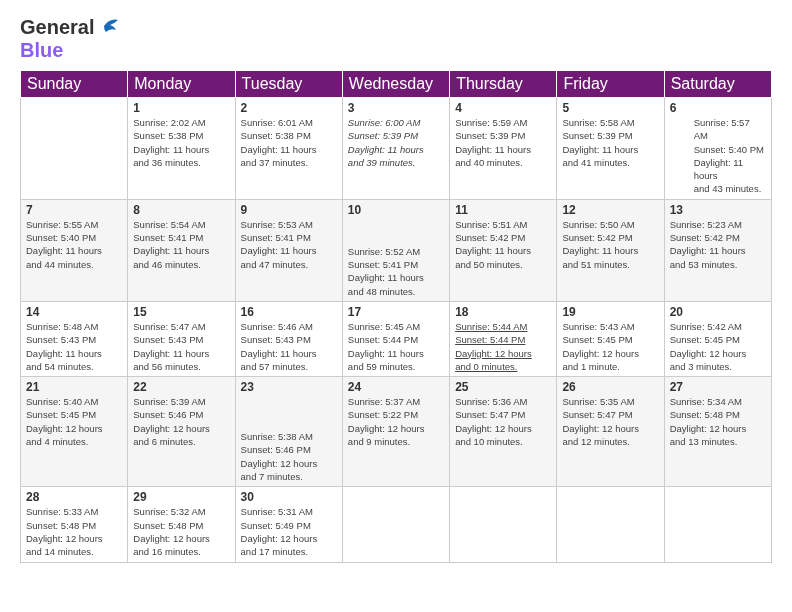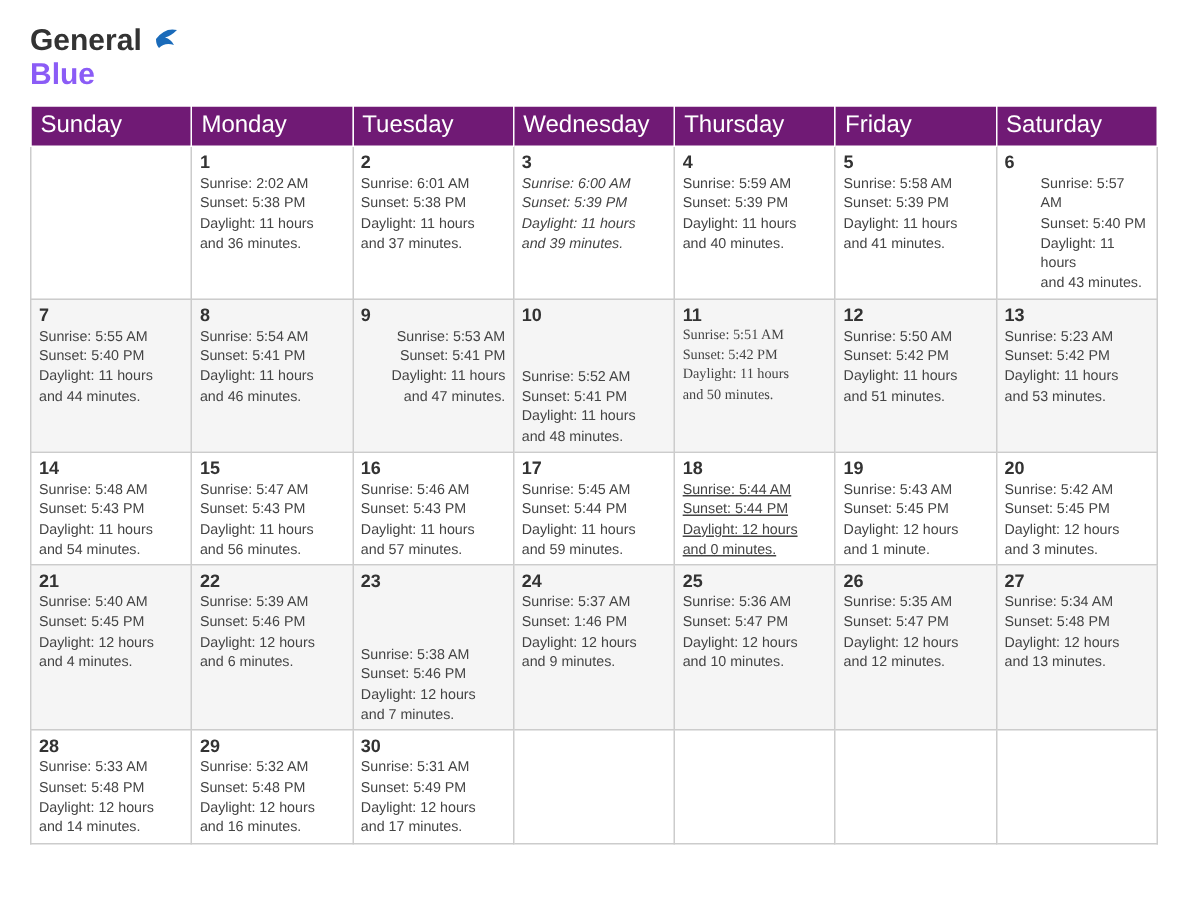--- a/index.html
+++ b/index.html
@@ -179,35 +179,35 @@
           </td>
           <td>
             <span class="day-number">8</span>
             <div class="day-info" style="white-space: pre-line;">Sunrise: 5:54 AM
 Sunset: 5:41 PM
 Daylight: 11 hours
 and 46 minutes.</div>
           </td>
           <td>
             <span class="day-number">9</span>
-            <div class="day-info" style="white-space: pre-line; text-align: right;">Sunrise: 5:53 AM
+            <div class="day-info" style="white-space: pre-line;">Sunrise: 5:53 AM
 Sunset: 5:41 PM
 Daylight: 11 hours
 and 47 minutes.</div>
           </td>
           <td>
             <span class="day-number">10</span>
             <div class="day-info" style="white-space: pre-line; margin-top: 28px;">Sunrise: 5:52 AM
 Sunset: 5:41 PM
 Daylight: 11 hours
 and 48 minutes.</div>
           </td>
           <td>
             <span class="day-number">11</span>
-            <div class="day-info" style="white-space: pre-line; font-family: Liberation Serif, serif;">Sunrise: 5:51 AM
+            <div class="day-info" style="white-space: pre-line;">Sunrise: 5:51 AM
 Sunset: 5:42 PM
 Daylight: 11 hours
 and 50 minutes.</div>
           </td>
           <td>
             <span class="day-number">12</span>
             <div class="day-info" style="white-space: pre-line;">Sunrise: 5:50 AM
 Sunset: 5:42 PM
 Daylight: 11 hours
 and 51 minutes.</div>
@@ -289,21 +289,21 @@
           <td>
             <span class="day-number">23</span>
             <div class="day-info" style="white-space: pre-line; margin-top: 36px;">Sunrise: 5:38 AM
 Sunset: 5:46 PM
 Daylight: 12 hours
 and 7 minutes.</div>
           </td>
           <td>
             <span class="day-number">24</span>
             <div class="day-info" style="white-space: pre-line;">Sunrise: 5:37 AM
-Sunset: 1:46 PM
+Sunset: 5:22 PM
 Daylight: 12 hours
 and 9 minutes.</div>
           </td>
           <td>
             <span class="day-number">25</span>
             <div class="day-info" style="white-space: pre-line;">Sunrise: 5:36 AM
 Sunset: 5:47 PM
 Daylight: 12 hours
 and 10 minutes.</div>
           </td>

